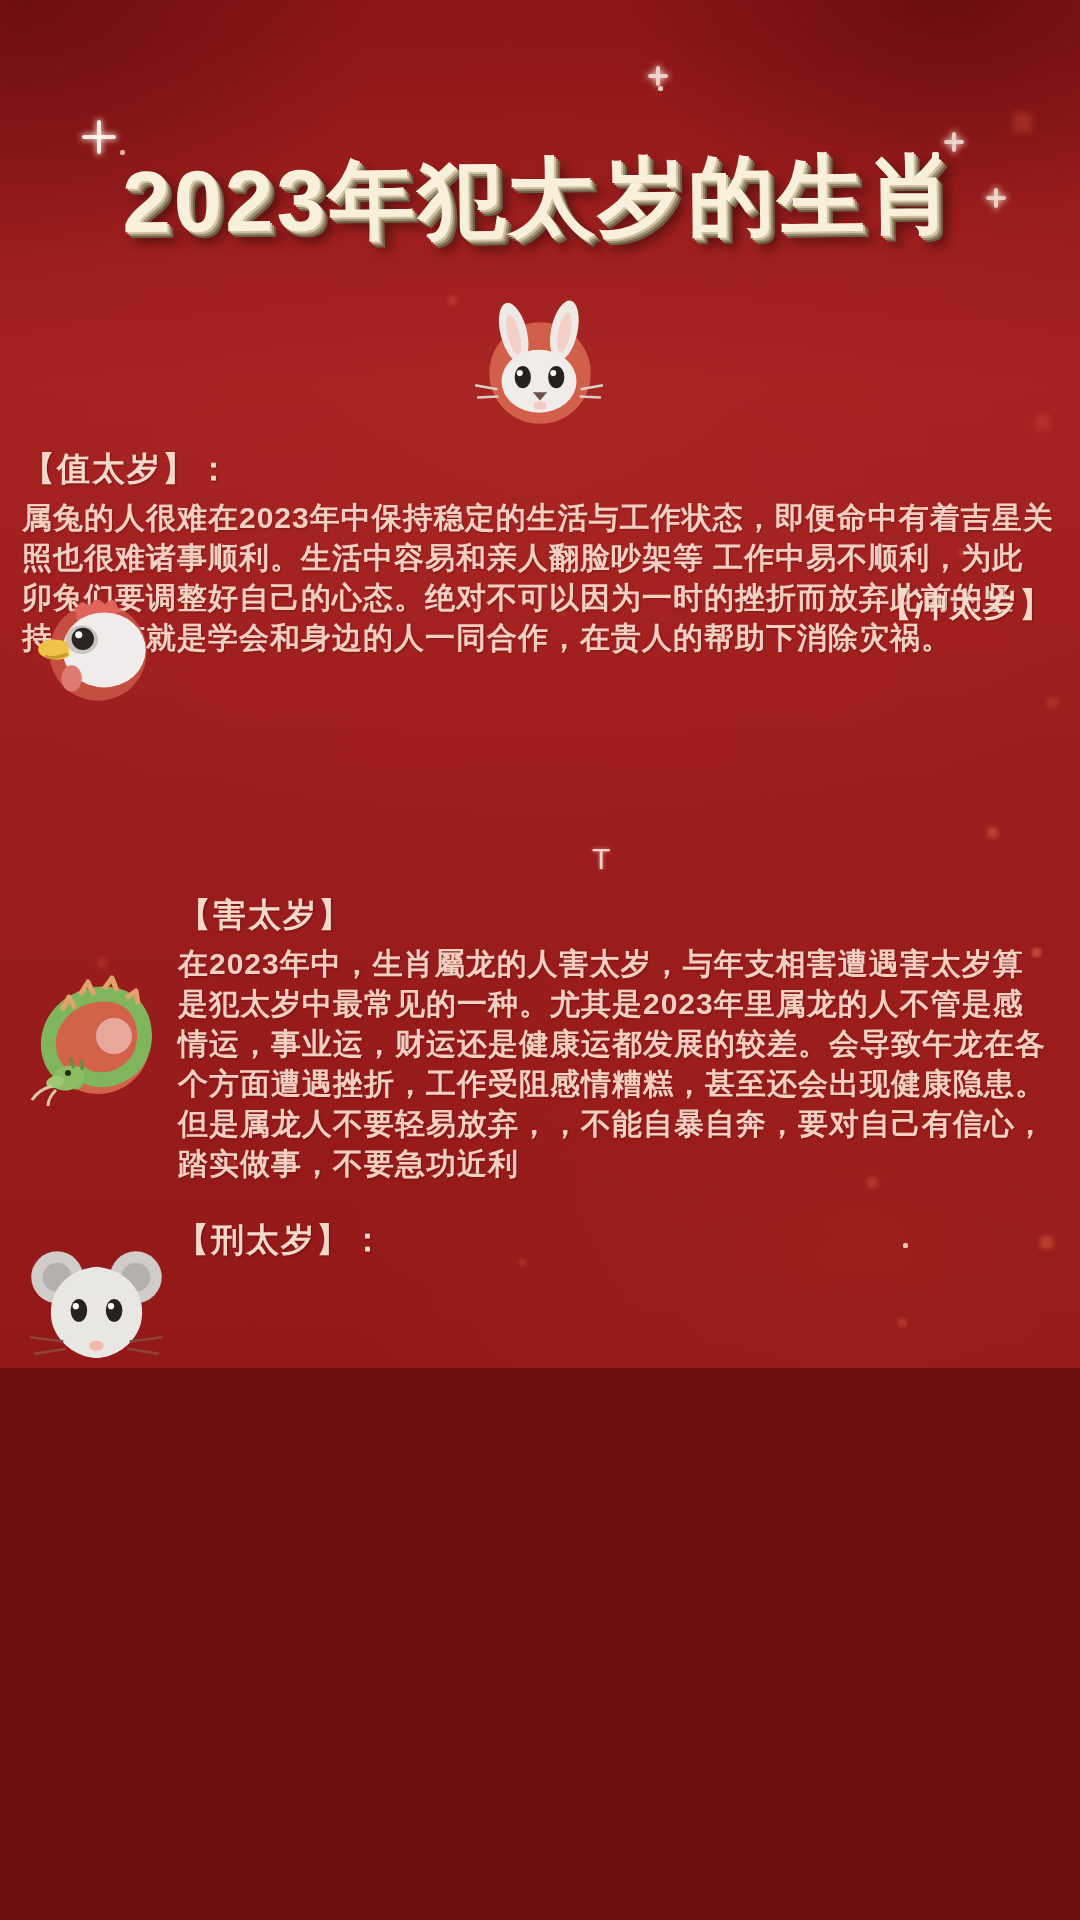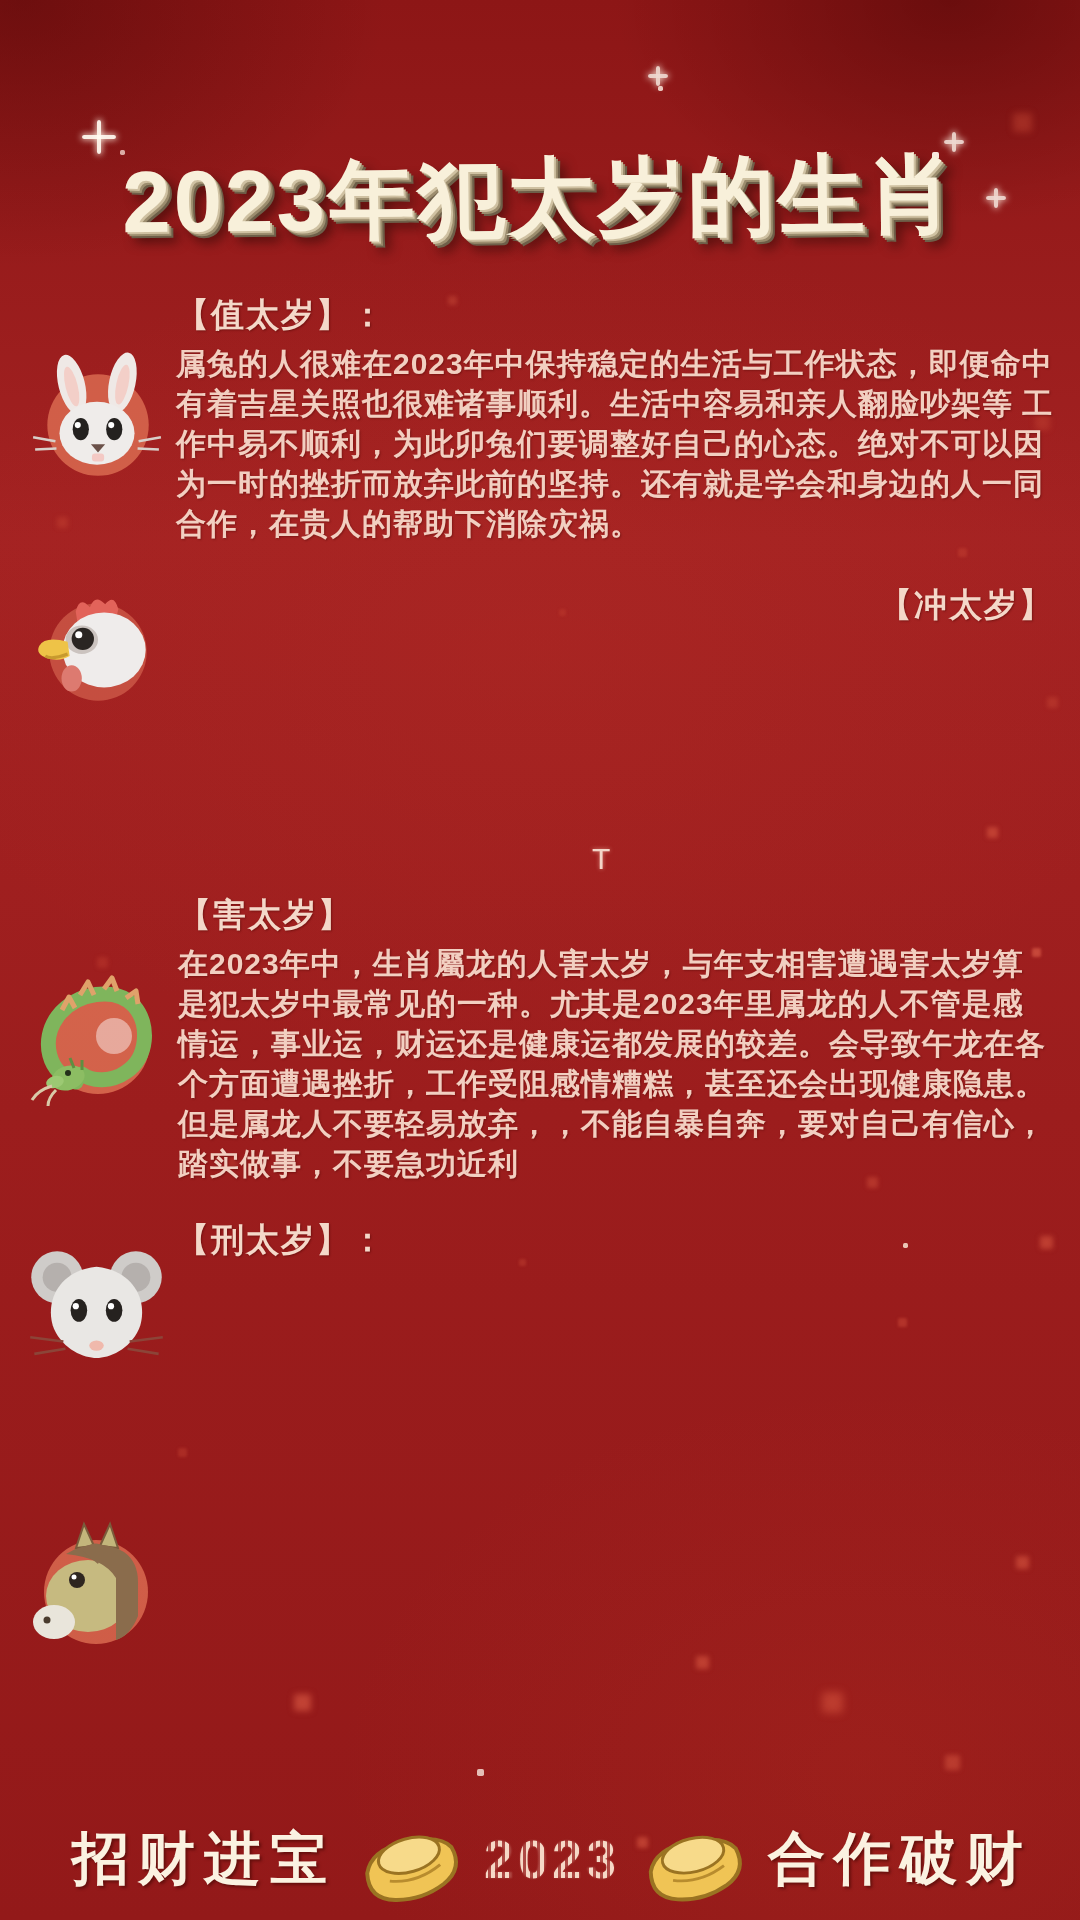--- a/index.html
+++ b/index.html
@@ -1,17 +1,17 @@
 <!DOCTYPE html>
 <html><head>
 <meta charset="utf-8">
 <style>
   html,body{margin:0;padding:0;background:#6d0f0f;}
   .poster{
-    position:relative; width:1080px; height:1920px; overflow:hidden;
+    position:relative; width:1080px; height:1368px; overflow:hidden;
     font-family:"Liberation Sans","DejaVu Sans",sans-serif;
     background:
       radial-gradient(480px 320px at 88% 0%, rgba(55,0,0,.40), rgba(0,0,0,0) 70%),
       radial-gradient(520px 380px at 2% 0%, rgba(66,4,4,.42), rgba(0,0,0,0) 70%),
       radial-gradient(900px 600px at 50% 34%, rgba(215,70,45,.10), rgba(0,0,0,0) 72%),
       radial-gradient(700px 500px at 80% 92%, rgba(190,55,35,.18), rgba(0,0,0,0) 75%),
       linear-gradient(180deg,#8d1616 0%,#a42222 28%,#9c1d1d 58%,#931919 100%);
   }
   
   .bokeh{position:absolute;left:0;top:0;width:1px;height:1px;border-radius:50%;background:transparent;
@@ -99,21 +99,21 @@
 <div class="poster">
   <div class="bokeh"></div>
 
   <div class="sparkle" style="left:82px;top:120px;"></div>
   <div class="sparkle small" style="left:648px;top:66px;"></div>
   <div class="sparkle small" style="left:944px;top:132px;"></div>
   <div class="sparkle small" style="left:986px;top:188px;"></div>
 
   <h1 class="title">2023年犯太岁的生肖</h1>
 
-  <section class="section" style="top:293px;">
+  <section class="section" style="top:293px;flex-direction:column;">
     <div class="emoji">
       <svg width="142" height="142" viewBox="0 0 140 140">
         <circle cx="72" cy="76" r="50" fill="#d96a50" opacity="0.85"></circle>
         <ellipse cx="46" cy="36" rx="13" ry="30" fill="#efe9e6" transform="rotate(-14 46 36)"></ellipse>
         <ellipse cx="46" cy="38" rx="6" ry="20" fill="#f3cfc8" transform="rotate(-14 46 38)"></ellipse>
         <ellipse cx="96" cy="34" rx="13" ry="30" fill="#efe9e6" transform="rotate(12 96 34)"></ellipse>
         <ellipse cx="96" cy="36" rx="6" ry="20" fill="#f3cfc8" transform="rotate(12 96 36)"></ellipse>
         <ellipse cx="71" cy="84" rx="37" ry="31" fill="#efecea"></ellipse>
         <ellipse cx="55" cy="80" rx="8" ry="11" fill="#24211f"></ellipse>
         <circle cx="52" cy="76" r="3" fill="#fff"></circle>

